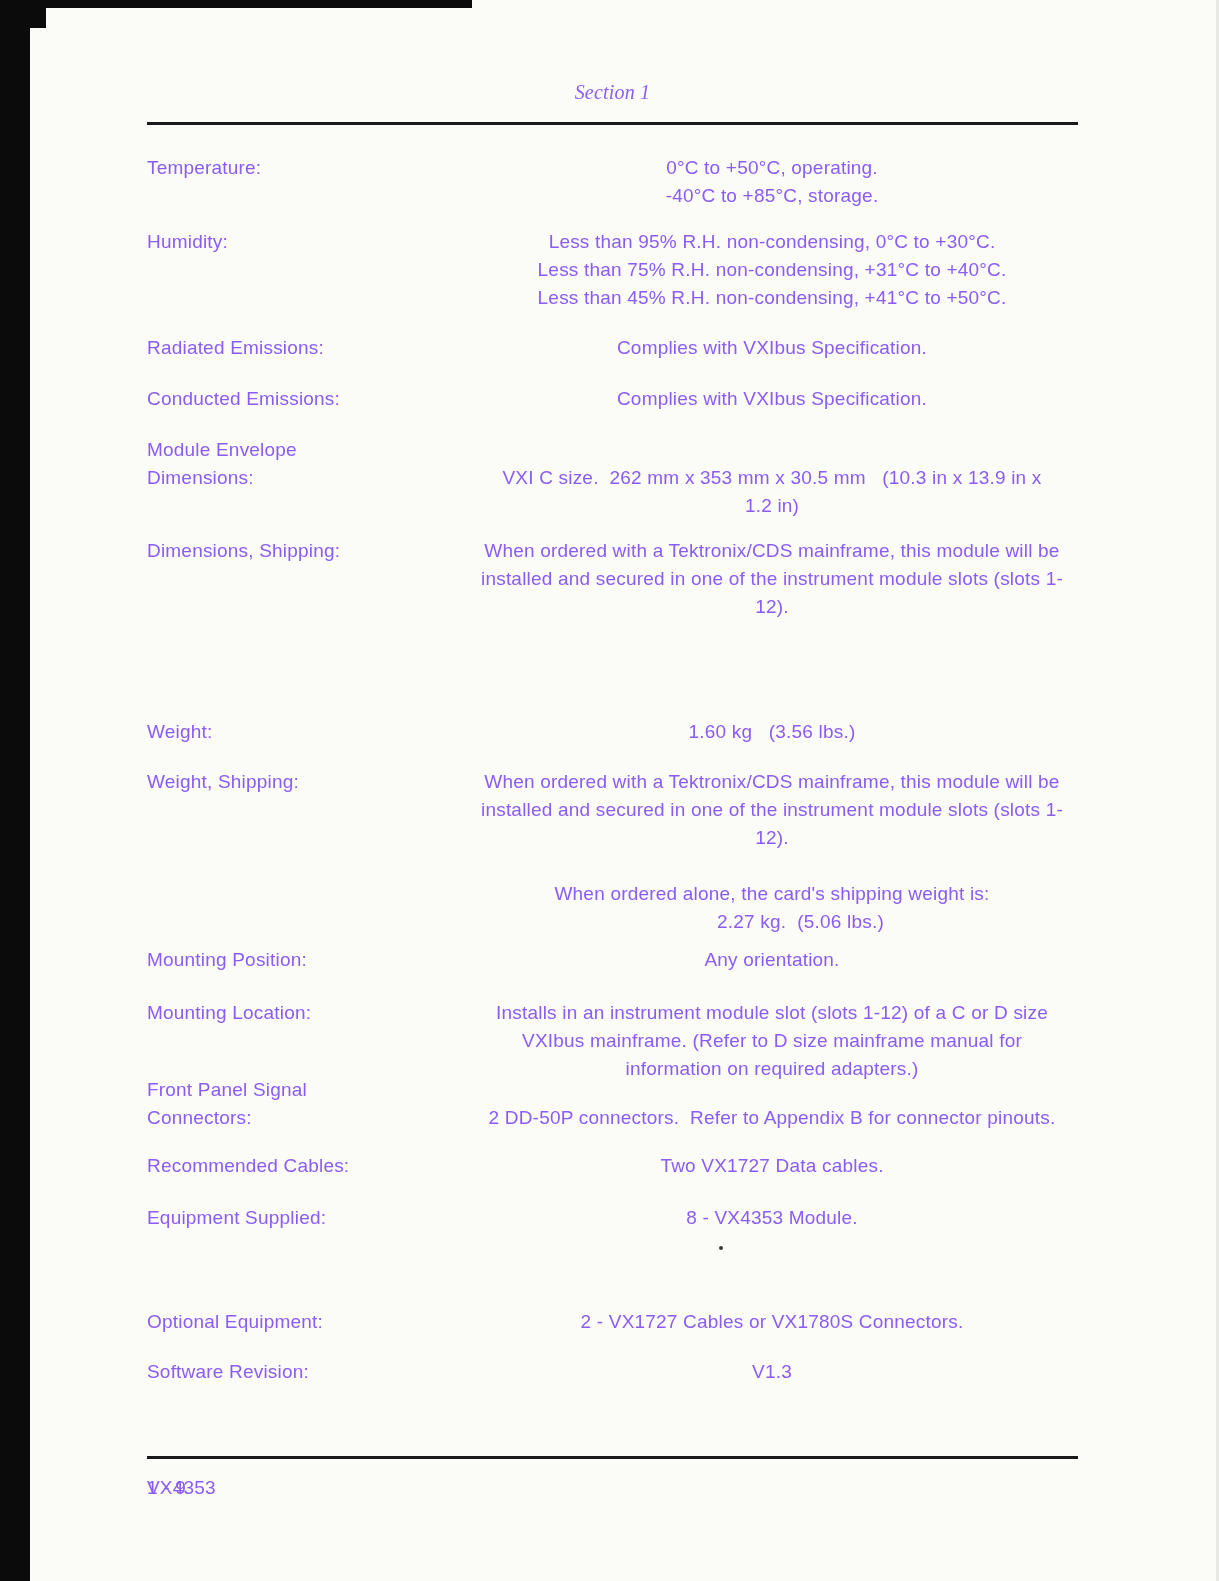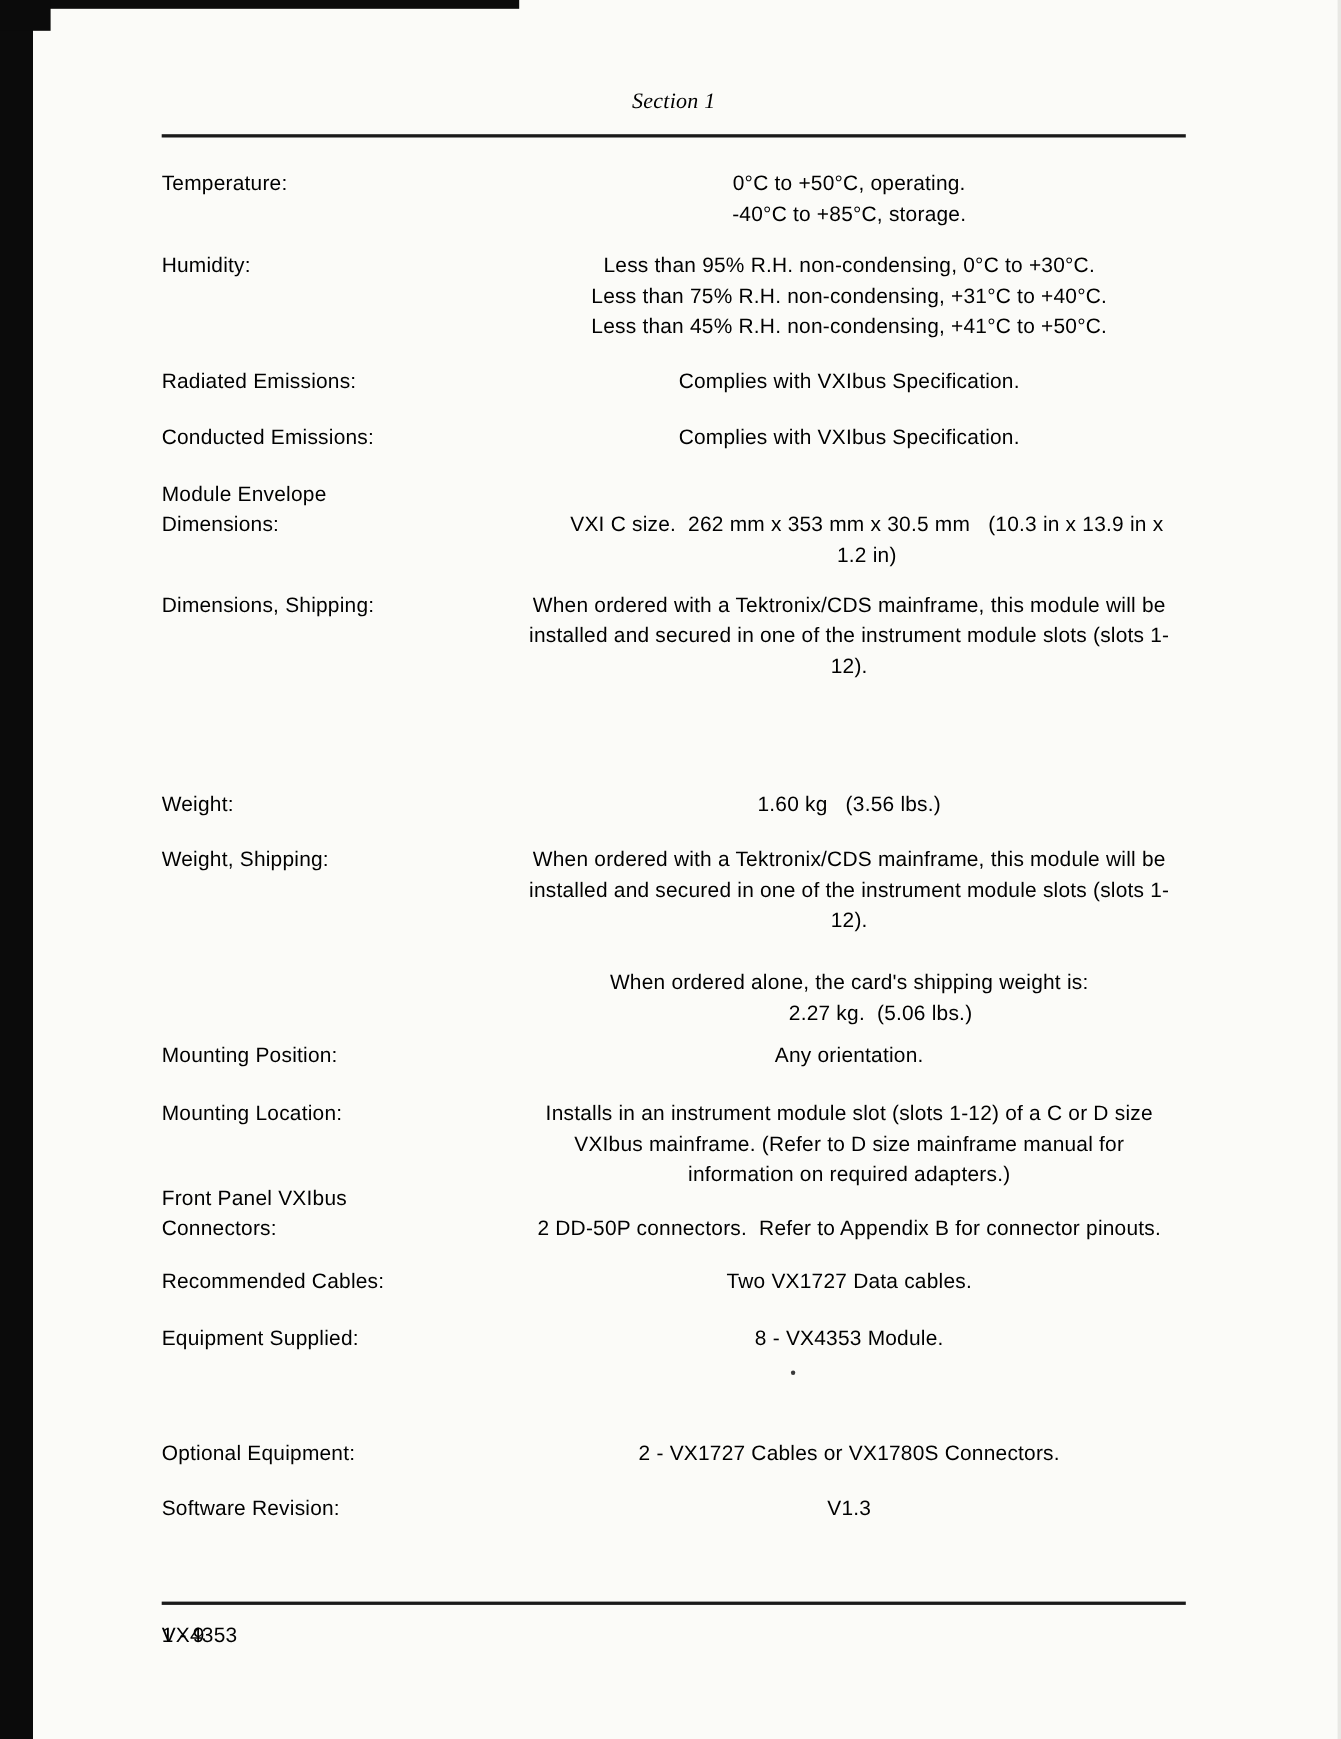--- a/index.html
+++ b/index.html
@@ -1,21 +1,21 @@
 <!DOCTYPE html>
 <html><head>
 <meta charset="utf-8">
 <style>
   html,body{margin:0;padding:0;background:#e8e8e4;}
   .page{
     position:relative;
     width:1216px;height:1581px;
     background:#fbfbf8;
     font-family:"Liberation Sans", sans-serif;
-    color:#000000;
+    color:#8b5cf6;
     font-size:19px;
     line-height:28px;
     letter-spacing:.2px;
     overflow:hidden;
   }
   
   .scan-bar-left{position:absolute;left:0;top:0;width:30px;height:1581px;background:#0b0b0b;}
   .scan-bar-top{position:absolute;left:0;top:0;width:472px;height:8px;background:#0b0b0b;}
   .scan-corner{position:absolute;left:0;top:0;width:46px;height:28px;background:#0b0b0b;}
   .scan-speck{position:absolute;width:4px;height:4px;border-radius:50%;background:#3a3a3a;}
@@ -81,21 +81,21 @@
       <div class="spec-row" style="top: 385px;">
         <div class="spec-label"><div class="line">Conducted Emissions:</div></div>
         <div class="spec-value">
           <div class="para">
             <div class="line">Complies with VXIbus Specification.</div>
           </div>
         </div>
       </div>
       <div class="spec-row" style="top: 436px;">
         <div class="spec-label"><div class="line">Module Envelope</div><div class="line">Dimensions:</div></div>
-        <div class="spec-value" style="top: 28px; margin-left: 16px;">
+        <div class="spec-value" style="top: 28px;">
           <div class="para">
             <div class="line">VXI C size.  262 mm x 353 mm x 30.5 mm   (10.3 in x 13.9 in x</div>
             <div class="line">1.2 in)</div>
           </div>
         </div>
       </div>
       <div class="spec-row" style="top: 537px;">
         <div class="spec-label"><div class="line">Dimensions, Shipping:</div></div>
         <div class="spec-value">
           <div class="para">
@@ -139,21 +139,21 @@
         <div class="spec-label"><div class="line">Mounting Location:</div></div>
         <div class="spec-value">
           <div class="para">
             <div class="line">Installs in an instrument module slot (slots 1-12) of a C or D size</div>
             <div class="line">VXIbus mainframe. (Refer to D size mainframe manual for</div>
             <div class="line">information on required adapters.)</div>
           </div>
         </div>
       </div>
       <div class="spec-row" style="top: 1076px;">
-        <div class="spec-label"><div class="line">Front Panel VXIbus</div><div class="line">Connectors:</div></div>
+        <div class="spec-label"><div class="line">Front Panel Signal</div><div class="line">Connectors:</div></div>
         <div class="spec-value" style="top: 28px;">
           <div class="para">
             <div class="line">2 DD-50P connectors.  Refer to Appendix B for connector pinouts.</div>
           </div>
         </div>
       </div>
       <div class="spec-row" style="top: 1152px;">
         <div class="spec-label"><div class="line">Recommended Cables:</div></div>
         <div class="spec-value">
           <div class="para">

